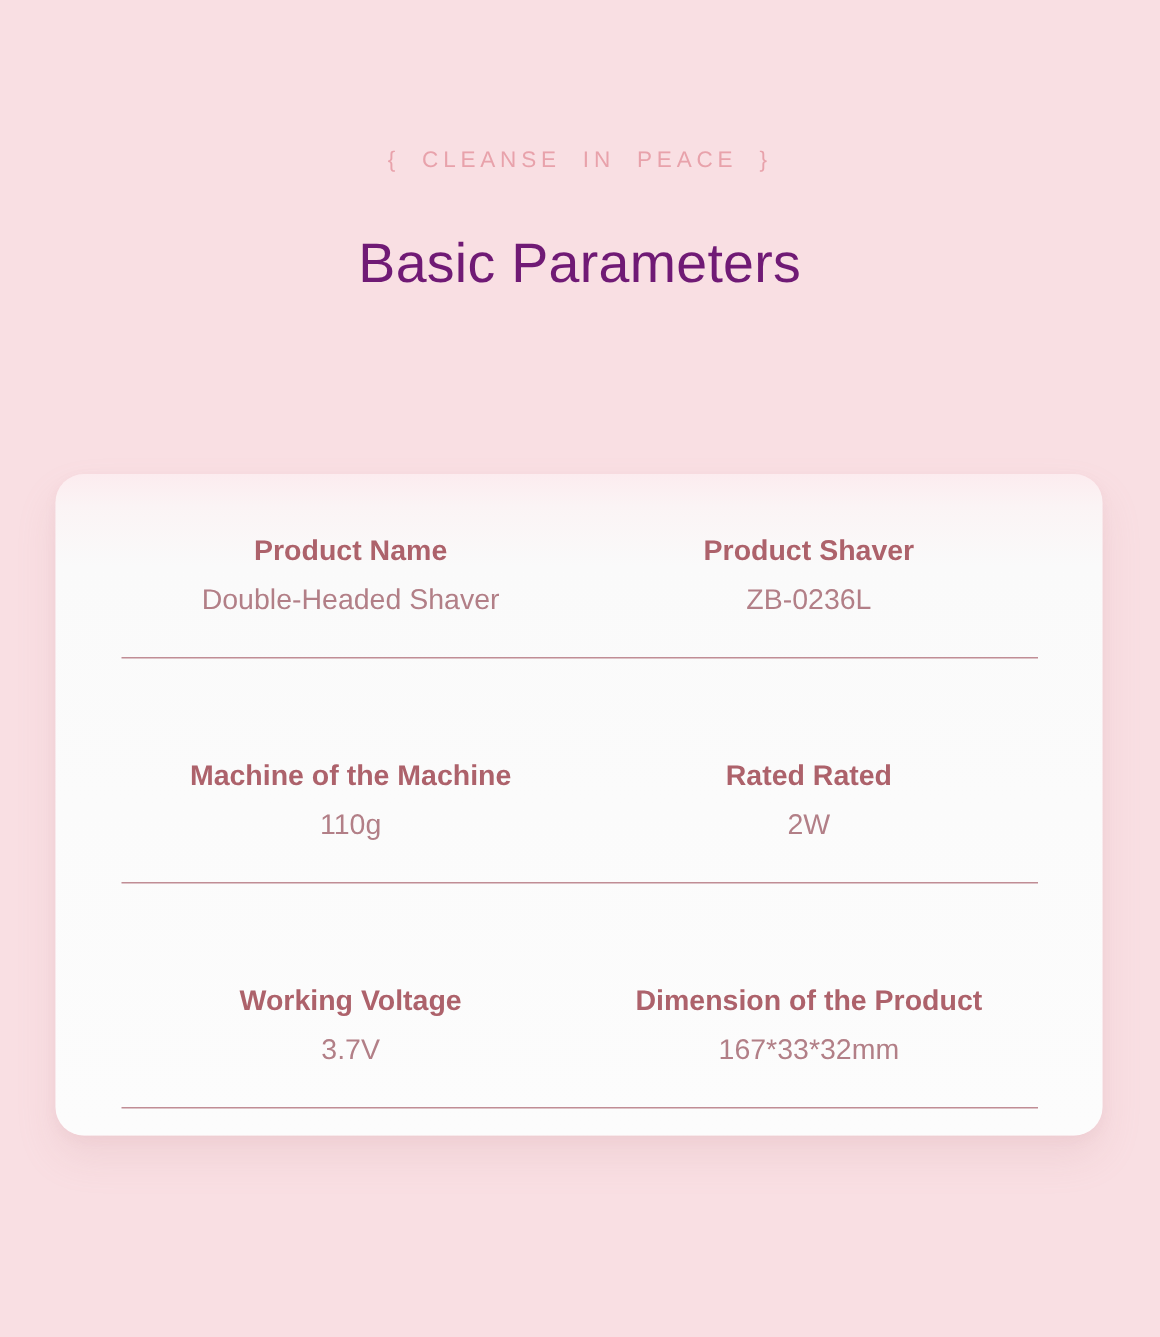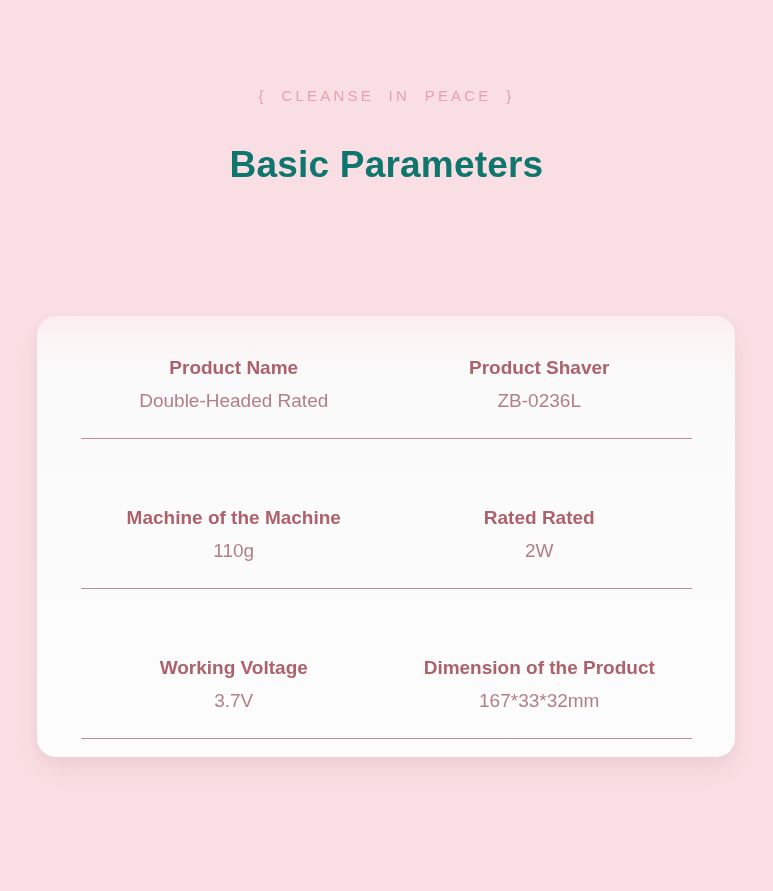--- a/index.html
+++ b/index.html
@@ -21,40 +21,40 @@
     position: relative;
     width: 773px;
     height: 891px;
     background: #f9dfe3;
   }
 
   
   .header {
     position: absolute;
     left: 0;
-    top: 1px;
+    top: 12px;
     width: 773px;
     text-align: center;
   }
 
   .tagline {
     margin-top: 86px;
     font-size: 15px;
     font-weight: 400;
     letter-spacing: 3.2px;
     color: #e8a2ab;
     white-space: pre;
   }
 
   .main-title {
     margin-top: 40px;
     font-size: 37px;
-    font-weight: bold;
+    font-weight: normal;
     letter-spacing: 0.2px;
-    color: #0f766e;
+    color: #701a75;
   }
 
   
   .card {
     position: absolute;
     left: 37px;
     top: 316px;
     width: 698px;
     height: 441px;
     border-radius: 19px;
@@ -130,21 +130,21 @@
     <h1 class="main-title">Basic Parameters</h1>
   </div>
 
   <div class="card">
     <div class="spec-table">
 
       <div class="row-block">
         <div class="spec-row">
           <div class="cell">
             <div class="cell-label">Product Name</div>
-            <div class="cell-value">Double-Headed Rated</div>
+            <div class="cell-value">Double-Headed Shaver</div>
           </div>
           <div class="cell">
             <div class="cell-label">Product Shaver</div>
             <div class="cell-value">ZB-0236L</div>
           </div>
         </div>
         <div class="row-gap-before-rule"></div>
         <div class="divider"></div>
         <div class="row-gap-after-rule"></div>
       </div>

